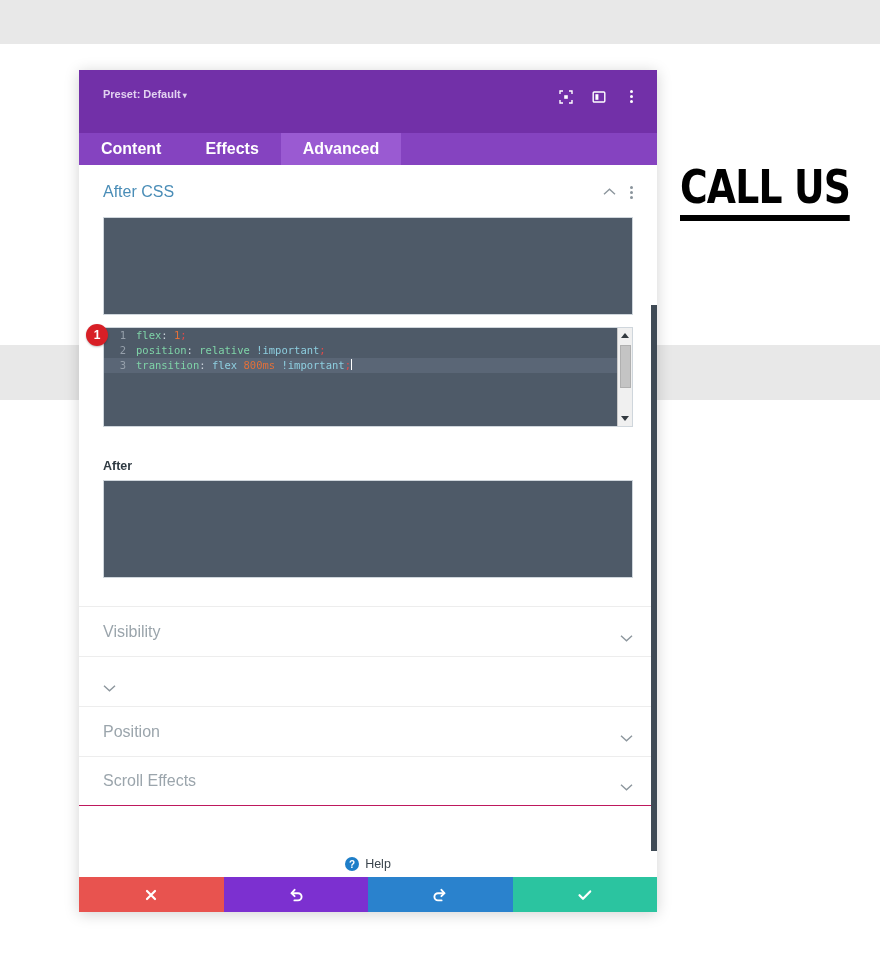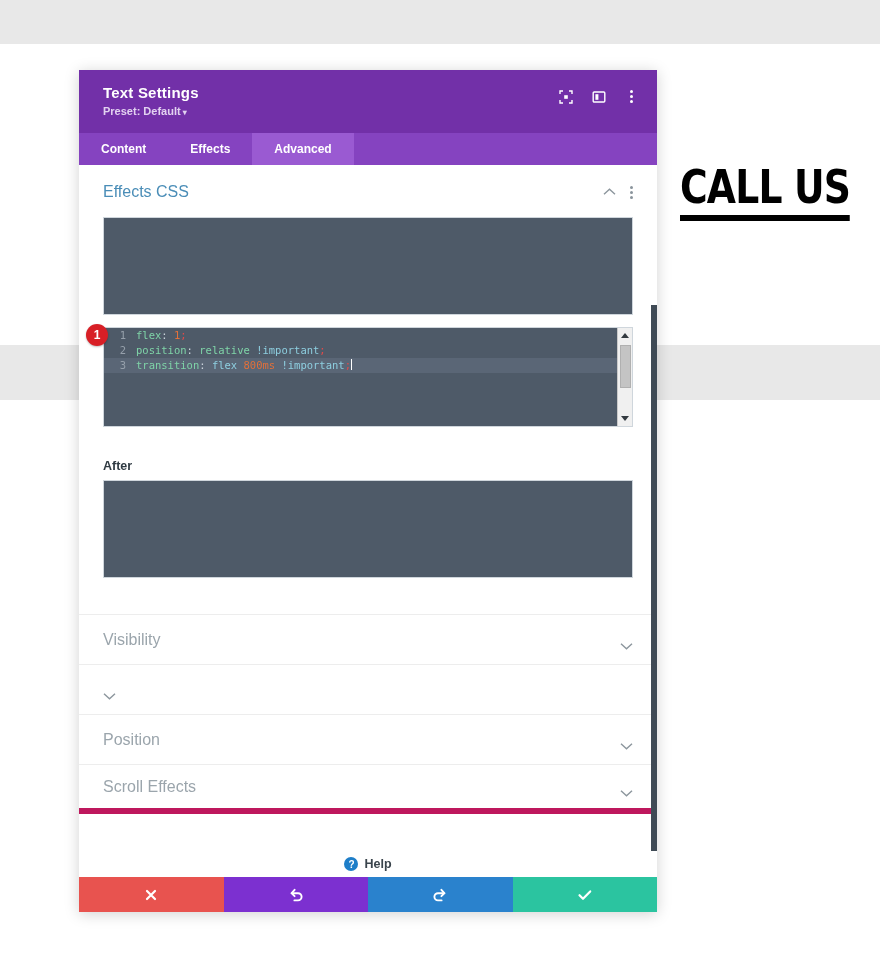--- a/index.html
+++ b/index.html
@@ -108,21 +108,21 @@
     display: flex;
     background: #8543c0;
     height: 32px;
     flex: 0 0 auto;
   }
   .tab {
     padding: 0 22px;
     height: 32px;
     line-height: 32px;
     color: #ffffff;
-    font-size: 12px;
+    font-size: 16px;
     font-weight: 700;
     cursor: pointer;
   }
   .tab.active { background: #9a5ad2; }
 
   
   #modal-body {
     flex: 1 1 auto;
     position: relative;
     overflow: hidden;
@@ -276,30 +276,30 @@
     font-weight: 700;
     display: flex;
     align-items: center;
     justify-content: center;
     z-index: 5;
     box-shadow: 0 1px 2px rgba(0,0,0,.25);
     font-family: "Liberation Sans", sans-serif;
   }
 
   
-  #collapsed-list { margin-top: 36px; border-radius: 25px; }
+  #collapsed-list { margin-top: 28px; border-radius: 25px; }
   .acc-row {
     display: flex;
     align-items: center;
     padding: 0 24px;
     height: 50px;
     border-top: 1px solid #ededed;
     cursor: pointer;
   }
-  .acc-row:last-child { border-bottom: 6px solid #be185d; }
+  .acc-row:last-child { border-bottom: 1px solid #be185d; }
   .acc-title {
     flex: 1 1 auto;
     font-size: 16px;
     color: #9ba5ac;
     font-weight: 400;
   }
   .chev {
     width: 13px; height: 8px;
     color: #8c969d;
   }
@@ -323,21 +323,20 @@
     font-weight: 700;
     display: flex;
     align-items: center;
     justify-content: center;
     cursor: pointer;
   }
   #help-label {
     font-size: 12.5px;
     color: #3a444c;
     cursor: pointer;
-    font-weight: bold;
   }
 
   
   #footer-bar {
     flex: 0 0 auto;
     display: flex;
     height: 35px;
   }
   .fbtn {
     flex: 1 1 0;
@@ -357,21 +356,20 @@
 <body>
 
 <div class="band" id="band-top"></div>
 <div class="band" id="band-middle"></div>
 
 <div id="call-us">CALL US</div>
 
 <div id="modal">
 
   <div id="modal-header">
-    <div id="modal-title">Text Settings</div>
     <div id="modal-preset">
       <span>Preset: Default</span><span class="caret">▾</span>
     </div>
 
     <div id="header-icons">
       <span class="hdr-icon">
         <svg width="14" height="14" viewBox="0 0 14 14" fill="none" stroke="#ffffff" stroke-width="1.4">
           <path d="M1 4V1h3M10 1h3v3M13 10v3h-3M4 13H1v-3"></path>
           <rect x="5.2" y="5.2" width="3.6" height="3.6" fill="#ffffff" stroke="none"></rect>
         </svg>
@@ -393,21 +391,21 @@
   <div id="modal-tabs">
     <div class="tab">Content</div>
     <div class="tab">Effects</div>
     <div class="tab active">Advanced</div>
   </div>
 
   <div id="modal-body">
     <div id="modal-scroll">
 
       <div class="section-open-head">
-        <div class="section-open-title">Effects CSS</div>
+        <div class="section-open-title">After CSS</div>
         <span class="sect-ctl">
           <svg width="13" height="8" viewBox="0 0 13 8" fill="none" stroke="#8c969d" stroke-width="1.4">
             <path d="M1 6.3L6.5 1.3L12 6.3"></path>
           </svg>
         </span>
         <span class="sect-ctl dots-v">
           <i></i>
           <i></i>
           <i></i>
         </span>

